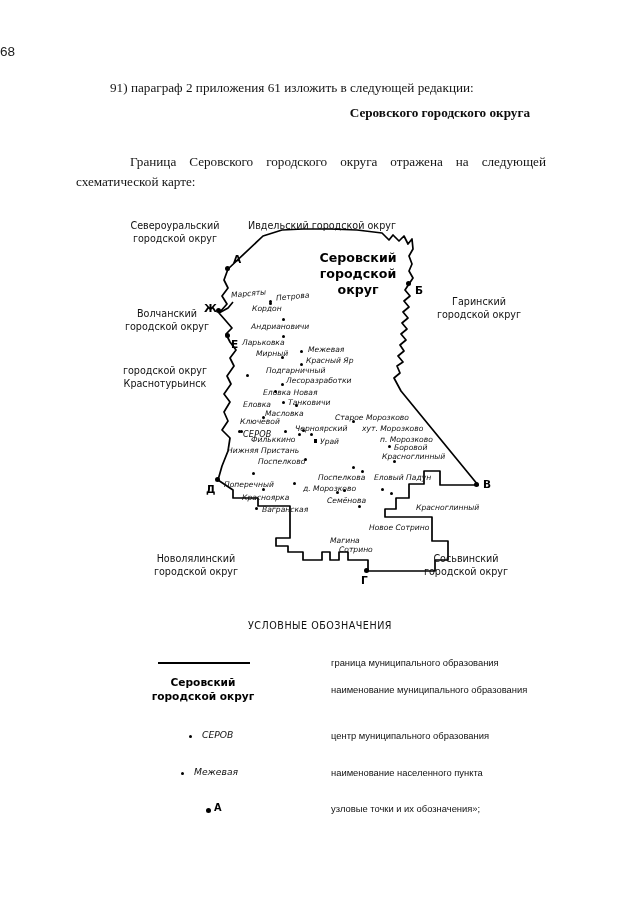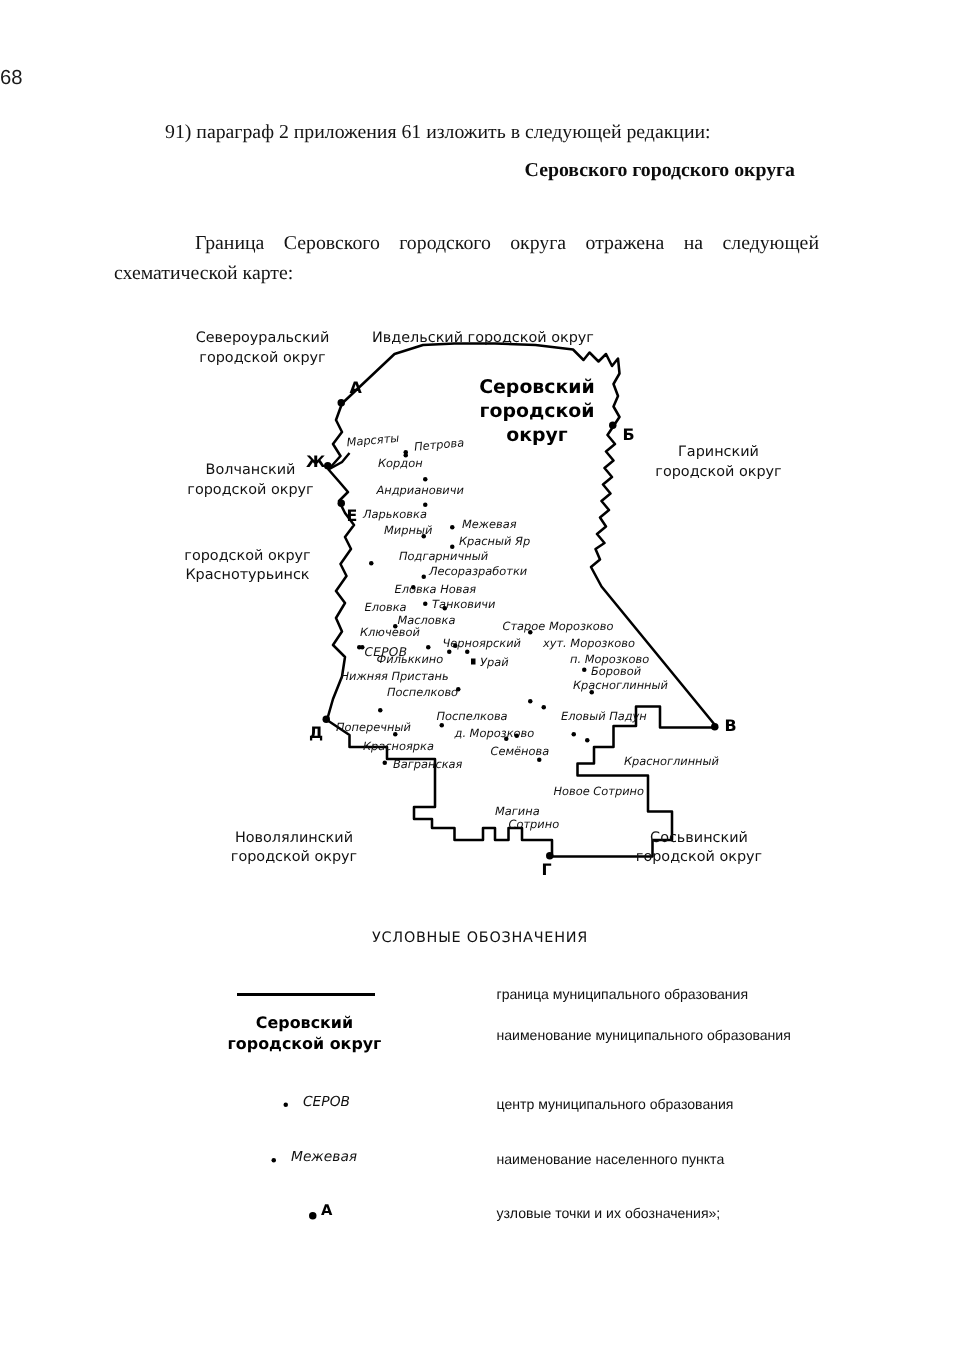--- a/index.html
+++ b/index.html
@@ -389,21 +389,21 @@
   <div class="dot" style="left:388px; top:237px;"></div>
 
   <div class="settlement" style="left:382px; top:244px;">Красноглинный</div>
   <div class="dot" style="left:393px; top:252px;"></div>
 
   <div class="settlement" style="left:227px; top:238px;">Нижняя Пристань</div>
 
   <div class="settlement" style="left:258px; top:249px;">Поспелково</div>
   <div class="dot" style="left:304px; top:250px;"></div>
 
-  <div class="settlement" style="left:291px; top:265px;">Поспелкова</div>
+  <div class="settlement" style="left:318px; top:265px;">Поспелкова</div>
   <div class="dot" style="left:352px; top:258px;"></div>
   <div class="dot" style="left:361px; top:262px;"></div>
 
   <div class="settlement" style="left:303px; top:276px;">д. Морозково</div>
   <div class="dot" style="left:293px; top:274px;"></div>
 
   <div class="settlement" style="left:374px; top:265px;">Еловый Падун</div>
   <div class="dot" style="left:381px; top:280px;"></div>
   <div class="dot" style="left:390px; top:284px;"></div>
   <div class="dot" style="left:343px; top:281px;"></div>

